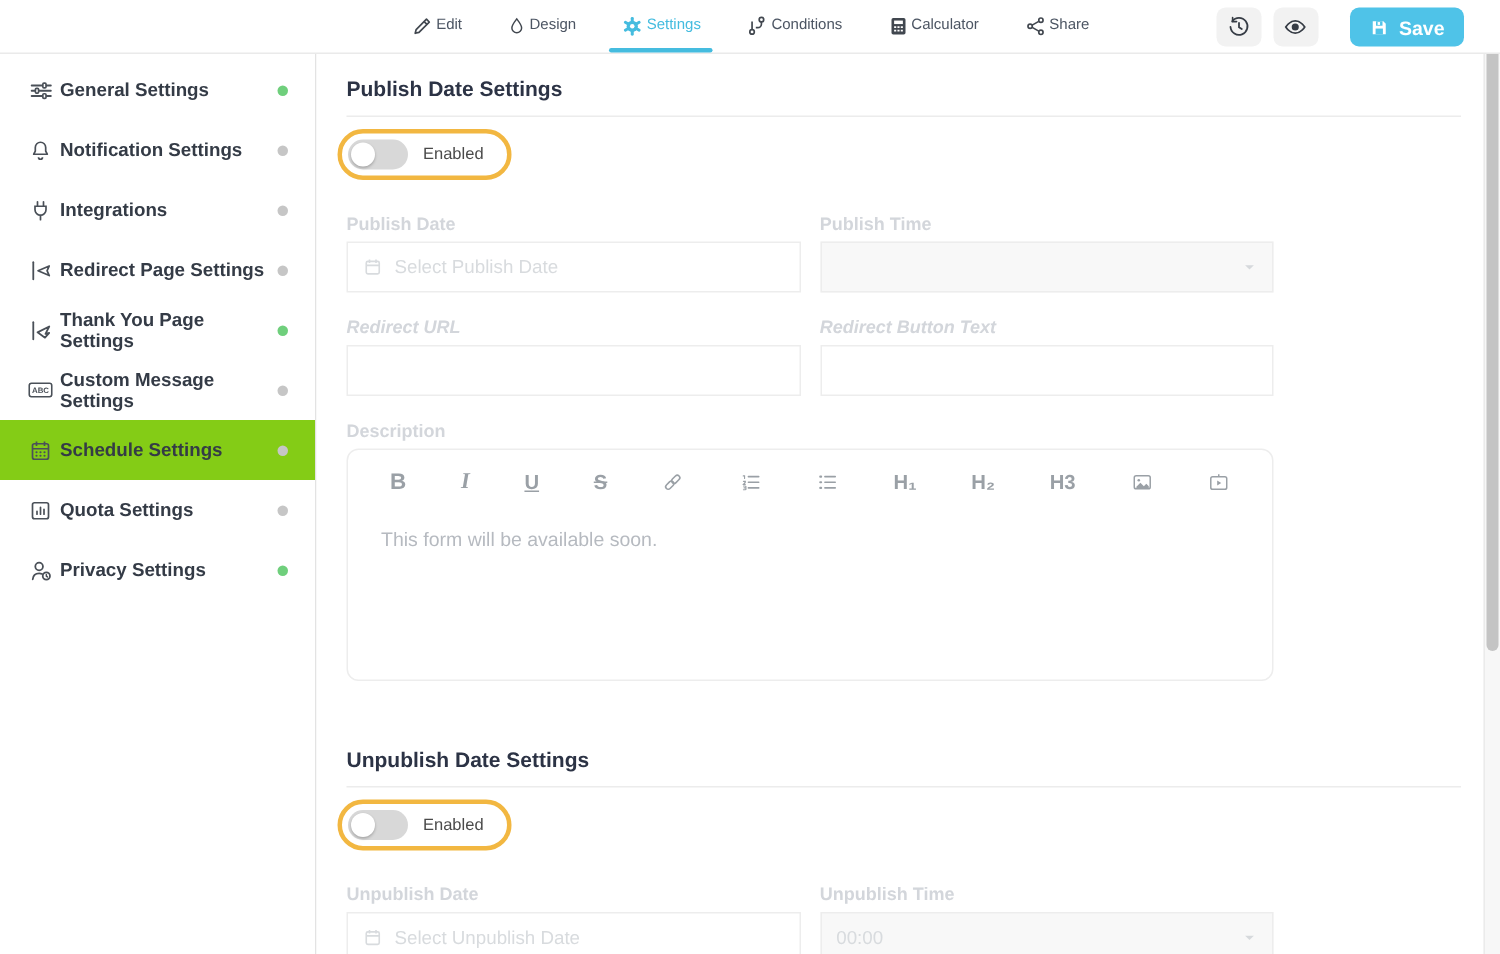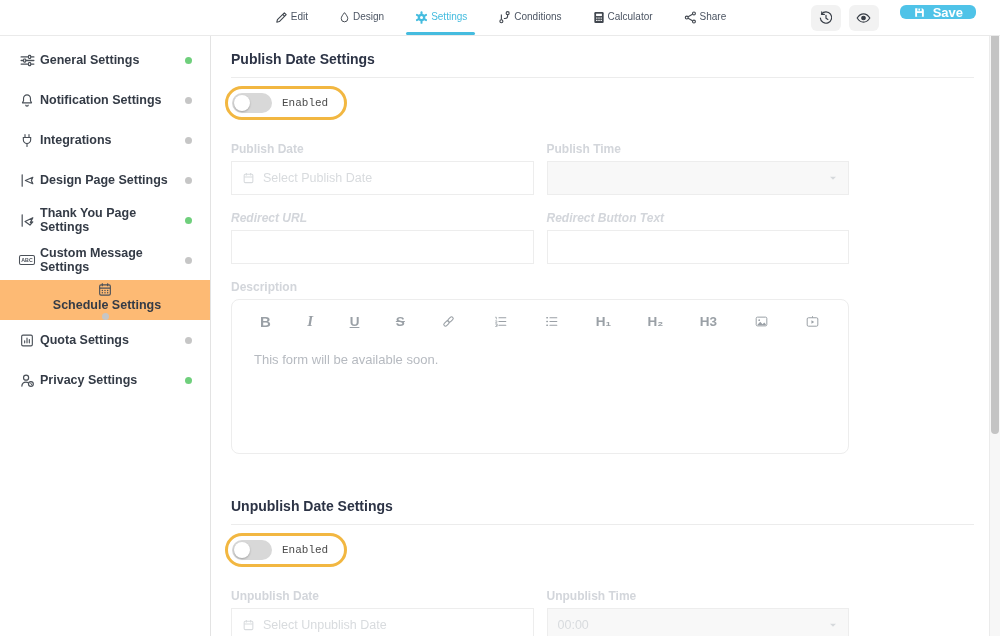--- a/index.html
+++ b/index.html
@@ -16,44 +16,44 @@
   .tab .tico { height:15px; display:flex; align-items:center; color:#41474f; }
   .tab .tlabel { font-size:10px; line-height:10px; }
   .tab.active { color:#45BCDF; }
   .tab.active .tico { color:#45BCDF; }
   .tab.active::after { content:""; position:absolute; left:-6px; right:-6px; bottom:0;
     height:3px; background:#45BCDF; border-radius:2px; }
 
   .topbar-actions { position:absolute; right:24px; top:5px; display:flex; gap:8px; }
   .icon-btn { width:30px; height:26px; border:none; border-radius:6px; background:#f2f2f2;
     display:flex; align-items:center; justify-content:center; color:#363c45; cursor:pointer; }
-  .save-btn { height:14px; padding:0 13px; border:none; border-radius:6px; background:#4FC3E8;
+  .save-btn { height:26px; padding:0 13px; border:none; border-radius:6px; background:#4FC3E8;
     color:#fff; font-weight:700; font-size:13px; display:flex; align-items:center; gap:7px;
     cursor:pointer; font-family:"Liberation Sans", sans-serif;margin-left:13px; }
 
   
   .sidebar { position:absolute; left:0; top:36px; bottom:0; width:211px; background:#fff;
     border-right:1px solid #e3e3e3; padding-top:4px; }
   .side-item { height:40px; display:flex; align-items:center; padding:0 18px; cursor:pointer; }
-  .side-item.active { background:#fdba74;flex-direction:column; }
+  .side-item.active { background:#84cc16; }
   .side-item .sico { width:18px; height:18px; color:#4a5058; display:flex; align-items:center;
     justify-content:center; flex:0 0 18px; }
   .side-item .slabel { flex:1; margin-left:4px; font-size:12.5px; font-weight:700; color:#343b46; }
   .dot { width:7px; height:7px; border-radius:50%; flex:0 0 7px; }
   .dot.green { background:#6FCF7C; }
   .dot.gray  { background:#c6c6c6; }
 
   
   .main { position:absolute; left:211px; top:36px; right:11px; bottom:0; background:#fff;
     padding:0 15px 0 20px; overflow:hidden; }
   .section-title { padding-top:15px; font-size:14px; font-weight:700; color:#2c3345; }
   .divider { border:none; border-top:1px solid #ececec; margin-top:10px; }
 
   .toggle-ring { display:inline-flex; align-items:center; margin:8px 0 0 -6px;
-    border:3px solid #F2B741; border-radius:999px; padding:4px; cursor:pointer;font-family:Liberation Mono, monospace; }
+    border:3px solid #F2B741; border-radius:999px; padding:4px; cursor:pointer; }
   .toggle-track { position:relative; width:40px; height:20px; border-radius:10px; background:#d8d8d8; }
   .toggle-knob { position:absolute; left:2px; top:2px; width:16px; height:16px; border-radius:50%;
     background:#fff; box-shadow:0 1px 2px rgba(0,0,0,.25); }
   .toggle-label { font-size:11px; color:#4a4a4a; margin:0 12px 0 10px; }
 
   .fields { width:618px; margin-top:22px; }
   .frow { display:flex; gap:13px; }
   .frow + .frow { margin-top:16px;font-style:italic; }
   .fcol { width:304px; }
   .flabel { display:block; font-size:12px; font-weight:700; color:#d3d6db; margin-bottom:5px; }
@@ -232,21 +232,21 @@
       <span class="slabel">Integrations</span>
       <span class="dot gray"></span>
     </div>
     <div class="side-item">
       <span class="sico">
         <svg width="17" height="17" viewBox="0 0 24 24" fill="none" stroke="currentColor" stroke-width="1.7" stroke-linejoin="round" stroke-linecap="round">
             <path d="M4.5 4v16"></path>
             <path d="M19.5 7.5L9 12l10.5 4.5-2-4.5 2-4.5z"></path>
           </svg>
       </span>
-      <span class="slabel">Design Page Settings</span>
+      <span class="slabel">Redirect Page Settings</span>
       <span class="dot gray"></span>
     </div>
     <div class="side-item">
       <span class="sico">
         <svg width="17" height="17" viewBox="0 0 24 24" fill="none" stroke="currentColor" stroke-width="1.7" stroke-linejoin="round" stroke-linecap="round">
             <path d="M4.5 4v16"></path>
             <path d="M8.5 13.5l11-5.5-3.5 7 3.5-1-4 4.5z"></path>
           </svg>
       </span>
       <span class="slabel">Thank You Page Settings</span>

